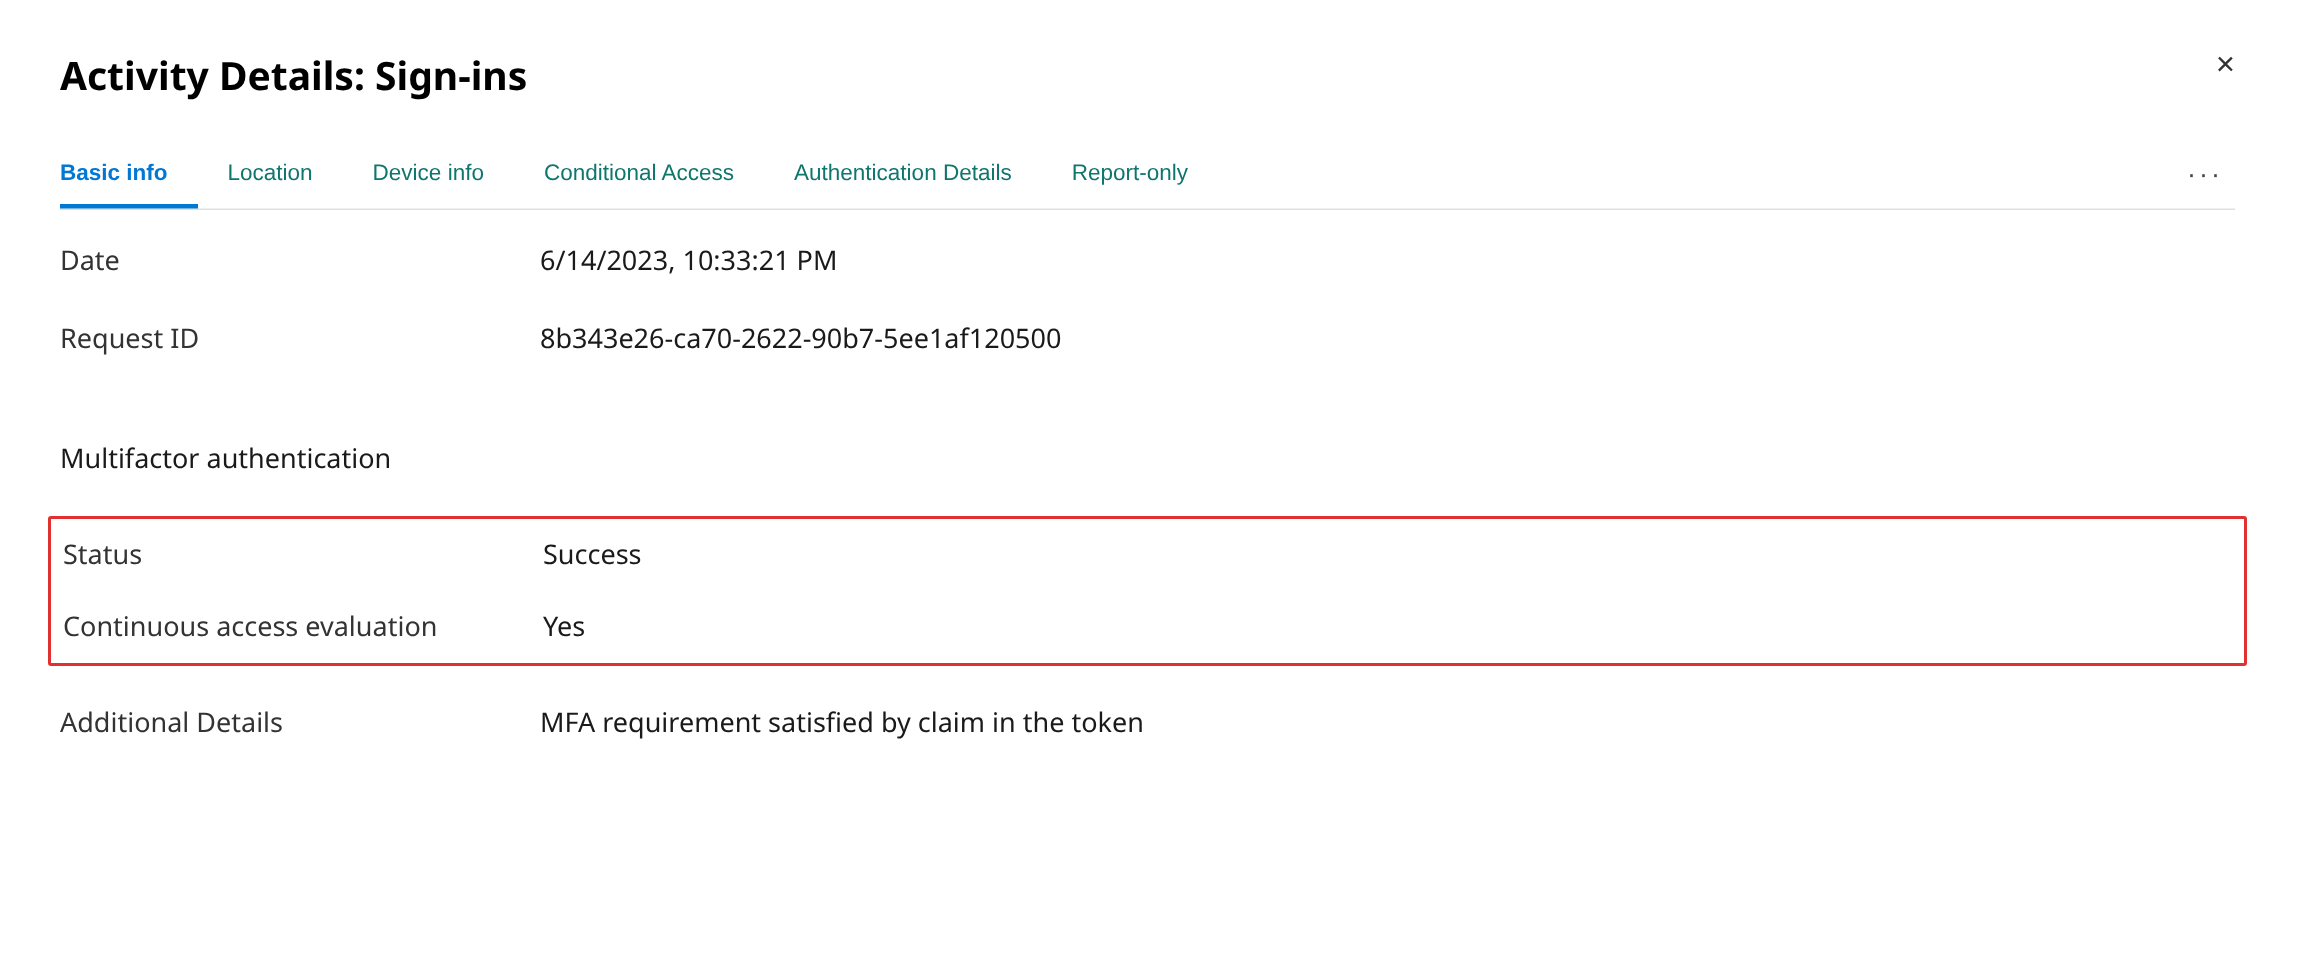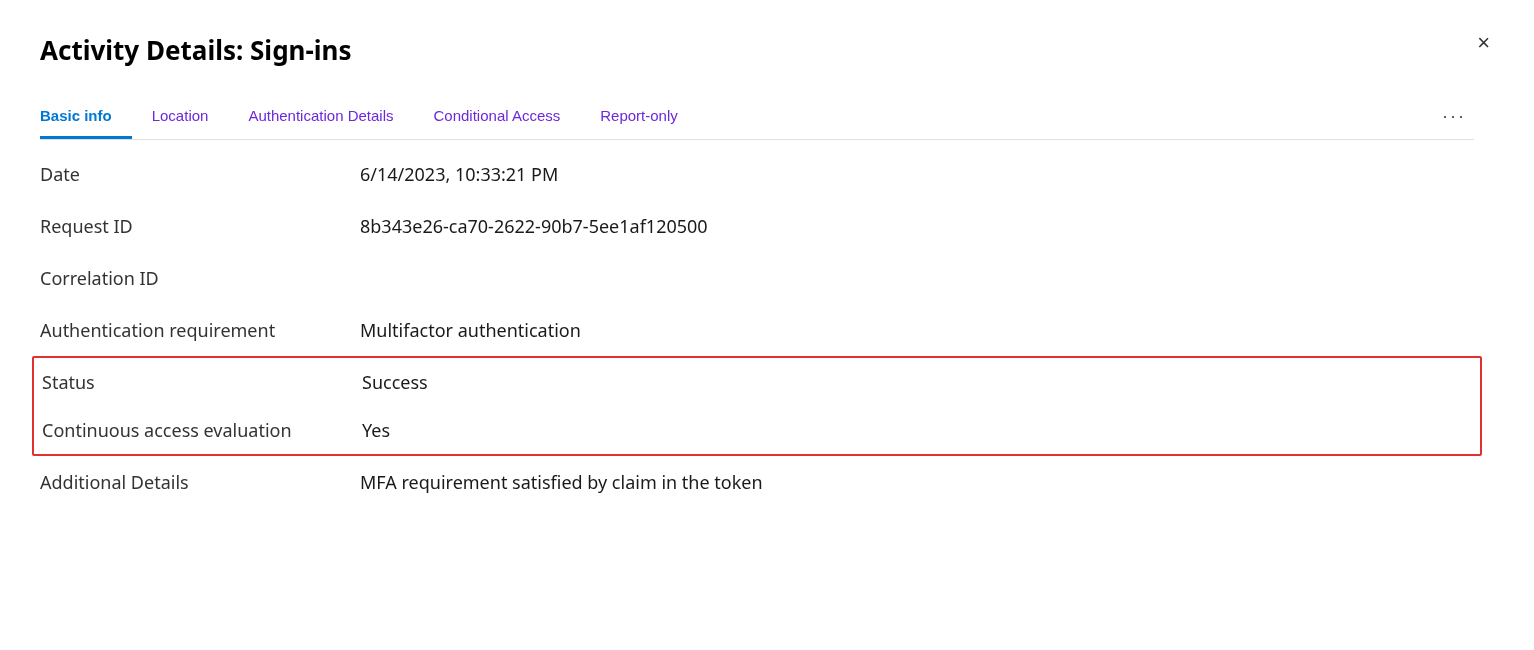--- a/index.html
+++ b/index.html
@@ -6,21 +6,21 @@
     body {
       font-family: 'Segoe UI', system-ui, -apple-system, sans-serif;
       background: #fff;
       color: #1a1a1a;
       font-size: 14px;
     }
     .dialog {
       width: 1534px;
       min-height: 650px;
       background: #fff;
-      padding: 32px 60px 40px 40px;
+      padding: 32px 44px 40px 40px;
       position: relative;
     }
     .dialog-title {
       font-size: 26px;
       font-weight: 700;
       color: #000;
       margin-bottom: 28px;
     }
     .close-btn {
       position: absolute;
@@ -38,21 +38,21 @@
     
     .tabs {
       display: flex;
       border-bottom: 1px solid #e0e0e0;
       margin-bottom: 0;
       gap: 0;
     }
     .tab {
       padding: 10px 20px 12px 20px;
       font-size: 15px;
-      color: #6d28d9;
+      color: #0f766e;
       cursor: pointer;
       border-bottom: 3px solid transparent;
       white-space: nowrap;
       user-select: none;
       background: none;
       border-top: none;
       border-left: none;
       border-right: none;
     }
     .tab:first-child {
@@ -94,61 +94,60 @@
     }
     .row-value {
       color: #1a1a1a;
       font-size: 18px;
     }
 
     
     .highlight-box {
       border: 2px solid #e03030;
       border-radius: 2px;
-      margin: 0 -8px;
+      margin: 12px -8px;
       padding: 0 8px;
     }
     .highlight-box .row {
       padding: 12px 0;
     }
   </style>
 </head>
 <body>
 
 <div class="dialog">
 
   <h1 class="dialog-title">Activity Details: Sign-ins</h1>
 
   <button class="close-btn">×</button>
 
   <div class="tabs">
 
     <button class="tab active">Basic info</button>
       <button class="tab">Location</button>
+      <button class="tab">Device info</button>
+      <button class="tab">Conditional Access</button>
       <button class="tab">Authentication Details</button>
-      <button class="tab">Conditional Access</button>
       <button class="tab">Report-only</button>
       <button class="tab-more">···</button>
   </div>
 
   <div class="content">
 
   <div class="row">
         <span class="row-label">Date</span>
         <span class="row-value">6/14/2023, 10:33:21 PM</span>
       </div>
       <div class="row">
         <span class="row-label">Request ID</span>
         <span class="row-value">8b343e26-ca70-2622-90b7-5ee1af120500</span>
       </div>
       <div class="row">
-        <span class="row-label">Correlation ID</span>
       </div>
       <div class="row">
-        <span class="row-label">Authentication requirement</span>
         <span class="row-value">Multifactor authentication</span>
       </div>
       <div class="highlight-box">
         <div class="row">
           <span class="row-label">Status</span>
           <span class="row-value">Success</span>
         </div>
         <div class="row">
           <span class="row-label">Continuous access evaluation</span>
           <span class="row-value">Yes</span>

